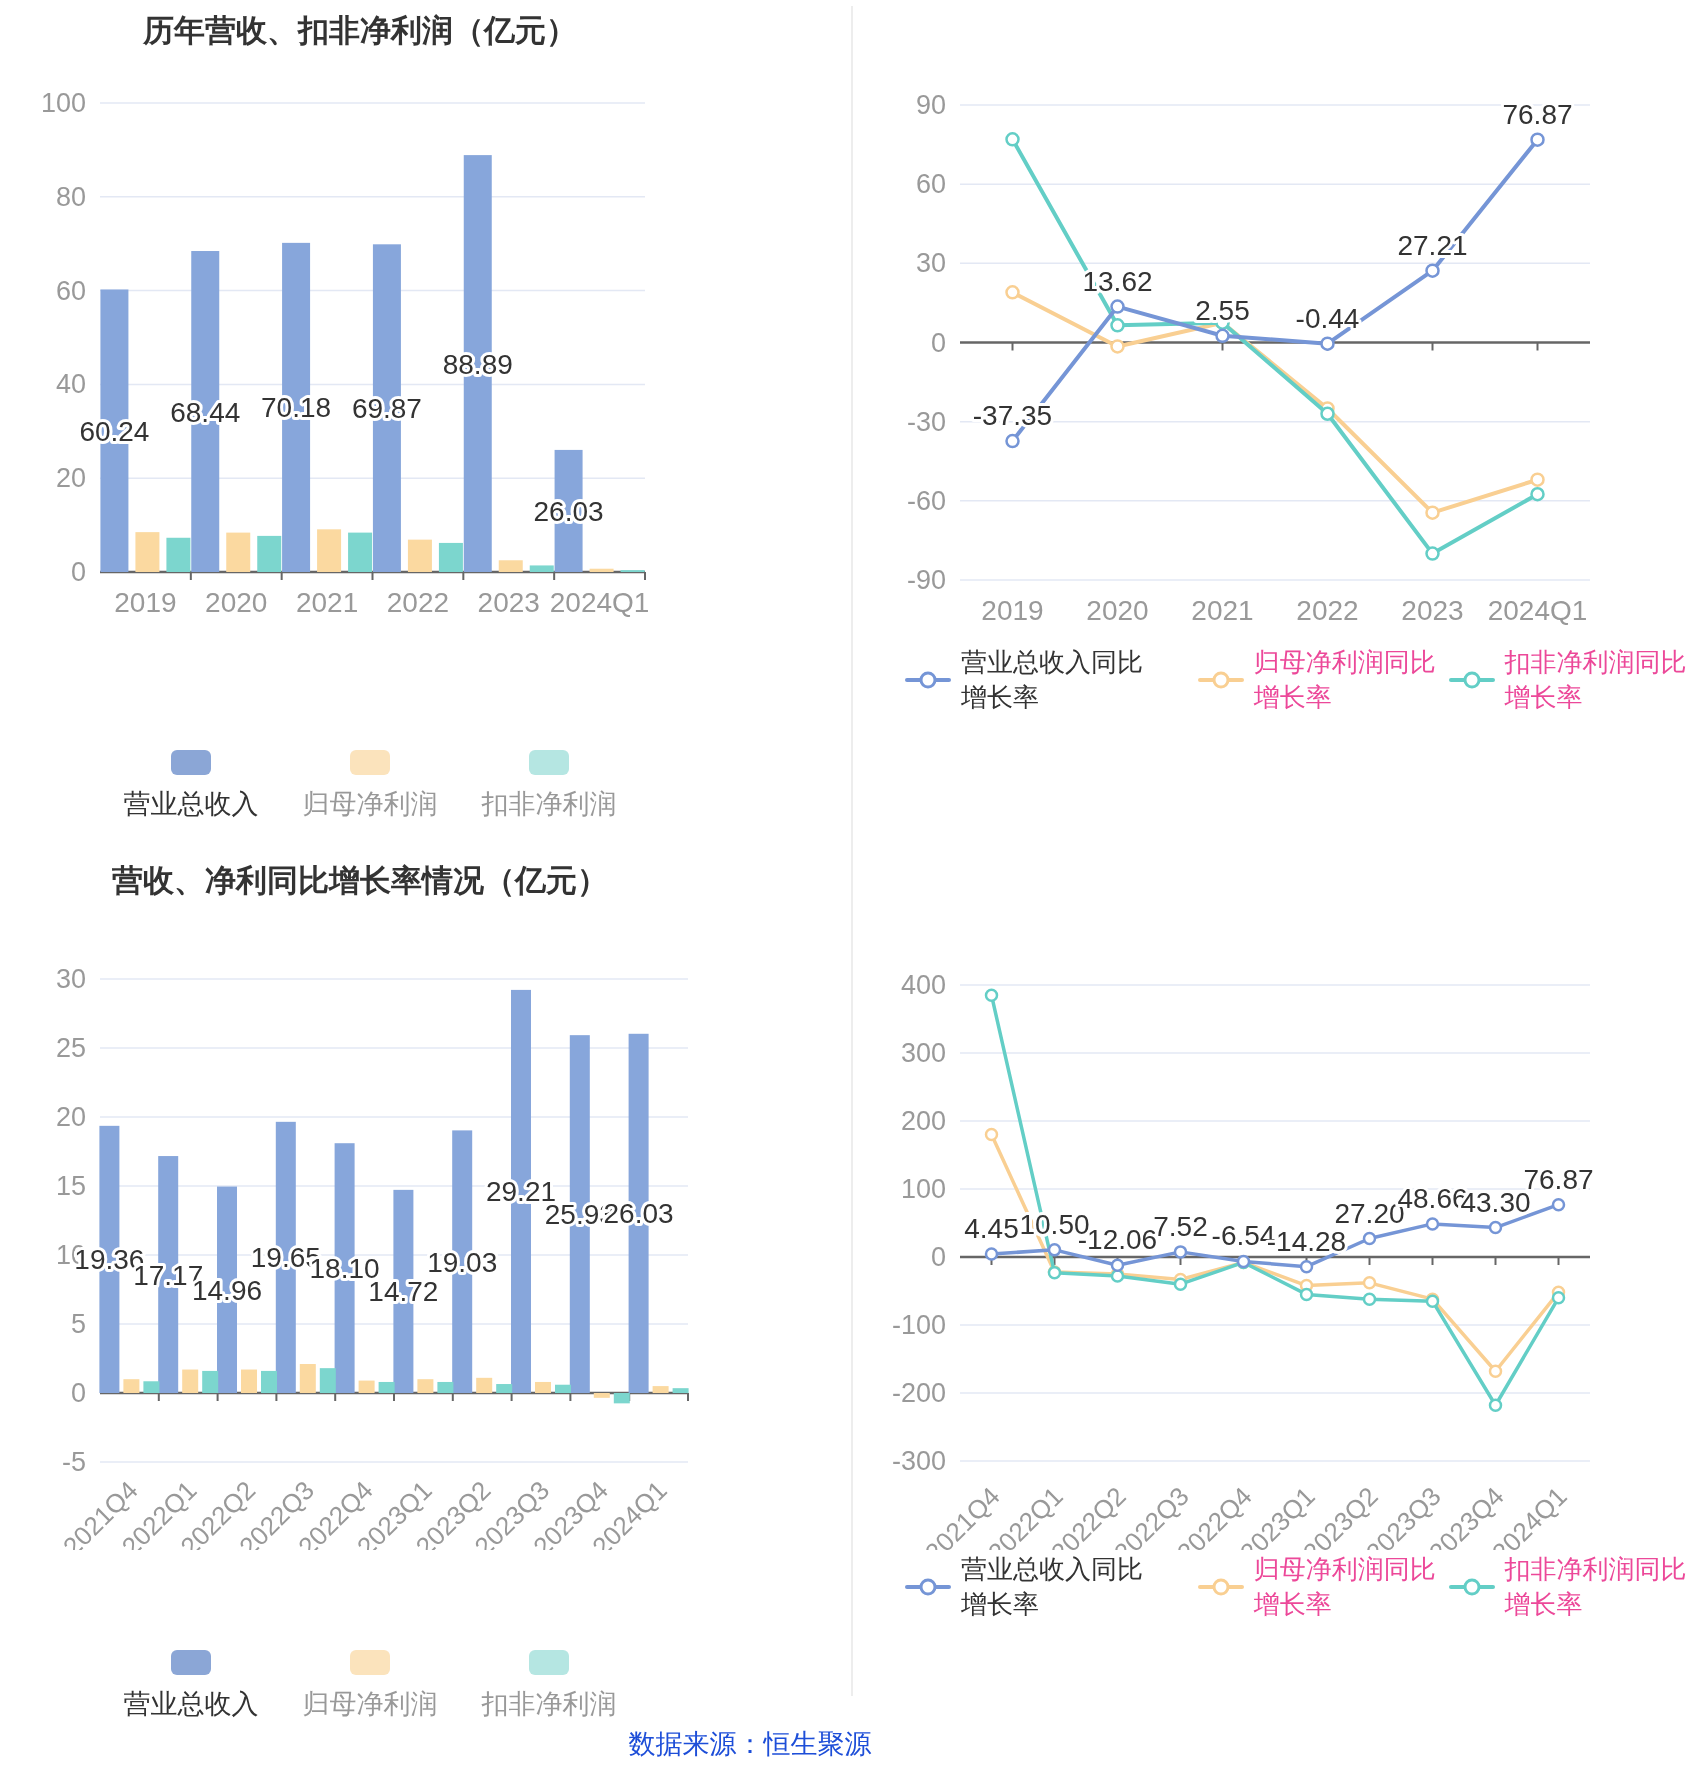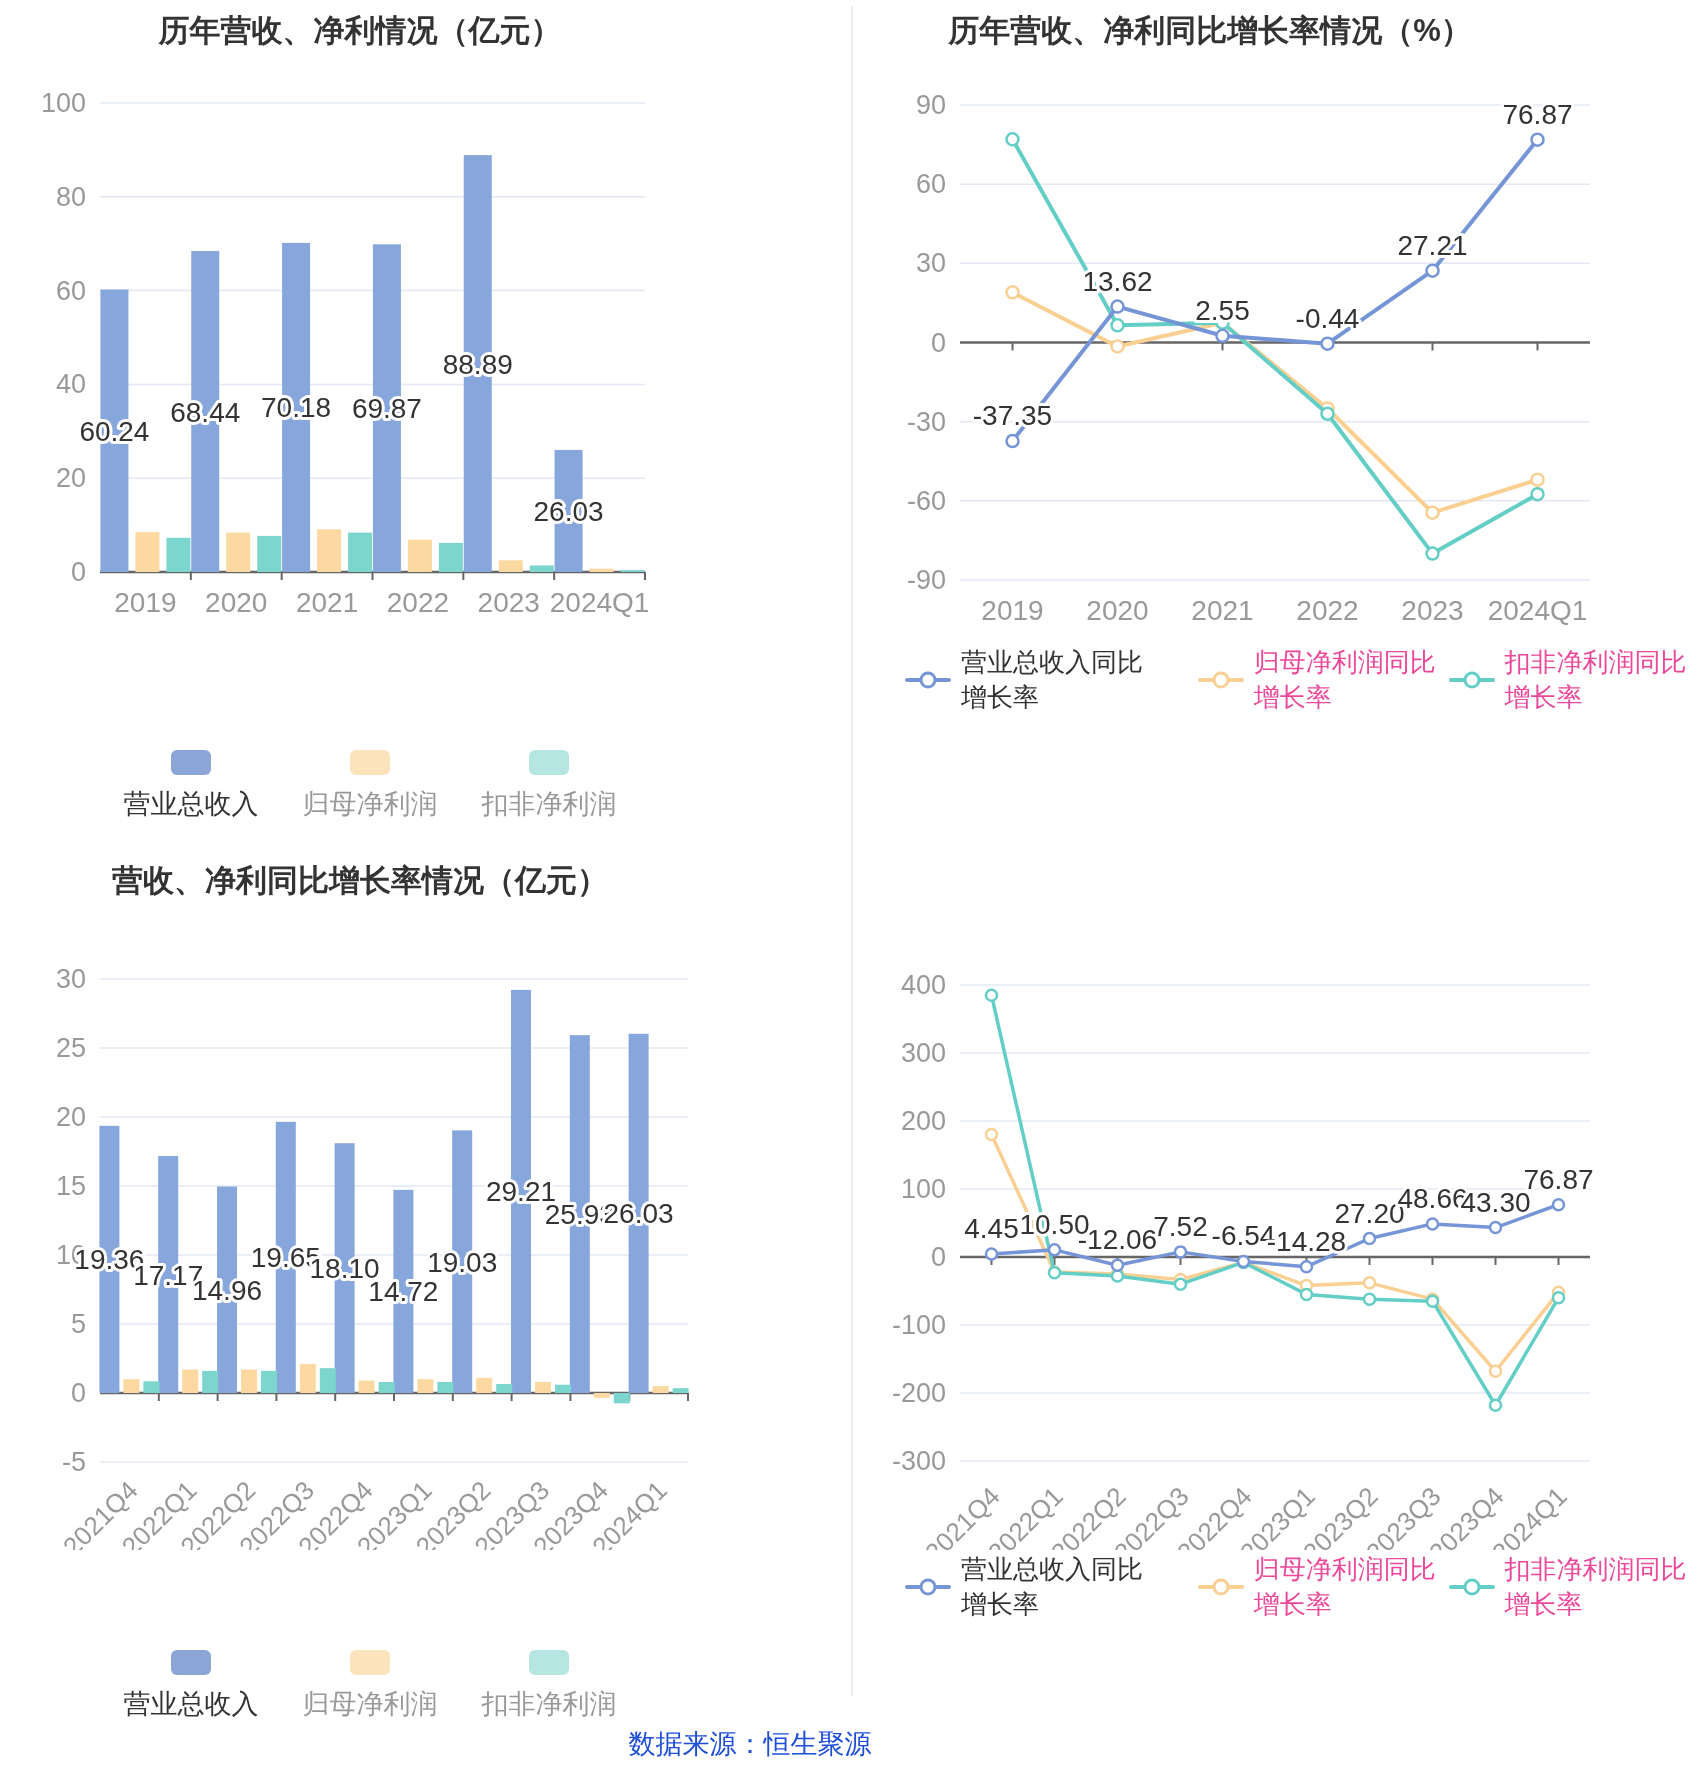--- a/index.html
+++ b/index.html
@@ -46,21 +46,21 @@
     position:absolute;top:1726px;left:0;width:1500px;text-align:center;
     font-size:27px;color:#1d4ed8;
   }
 </style>
 </head>
 <body>
 
 <div class="divider"></div>
 
 <div class="panel" id="p1">
-  <div class="chart-title">历年营收、净利情况（亿元）</div>
+  <div class="chart-title">历年营收、扣非净利润（亿元）</div>
   <svg class="chart-svg" width="850" height="645">
       <line x1="100" x2="645" y1="572" y2="572" stroke="#666666" stroke-width="2.5"></line>
       <text x="86" y="581" text-anchor="end" fill="#999999" font-size="27">0</text>
       <line x1="100" x2="645" y1="478.2" y2="478.2" stroke="#E3E8F4" stroke-width="1.5"></line>
       <text x="86" y="487.2" text-anchor="end" fill="#999999" font-size="27">20</text>
       <line x1="100" x2="645" y1="384.4" y2="384.4" stroke="#E3E8F4" stroke-width="1.5"></line>
       <text x="86" y="393.4" text-anchor="end" fill="#999999" font-size="27">40</text>
       <line x1="100" x2="645" y1="290.6" y2="290.6" stroke="#E3E8F4" stroke-width="1.5"></line>
       <text x="86" y="299.6" text-anchor="end" fill="#999999" font-size="27">60</text>
       <line x1="100" x2="645" y1="196.8" y2="196.8" stroke="#E3E8F4" stroke-width="1.5"></line>
@@ -114,21 +114,20 @@
         <span>归母净利润</span>
       </div>
       <div class="legend-item">
         <span class="sw" style="background: rgb(181, 230, 226);"></span>
         <span>扣非净利润</span>
       </div>
     </div>
 </div>
 
 <div class="panel" id="p2">
-  <div class="chart-title">历年营收、净利同比增长率情况（%）</div>
   <svg class="chart-svg" width="850" height="645">
       <line x1="110" x2="740" y1="580" y2="580" stroke="#E3E8F4" stroke-width="1.5"></line>
       <text x="96" y="589" text-anchor="end" fill="#999999" font-size="27">-90</text>
       <line x1="110" x2="740" y1="500.8333333333333" y2="500.8333333333333" stroke="#E3E8F4" stroke-width="1.5"></line>
       <text x="96" y="509.8333333333333" text-anchor="end" fill="#999999" font-size="27">-60</text>
       <line x1="110" x2="740" y1="421.6666666666667" y2="421.6666666666667" stroke="#E3E8F4" stroke-width="1.5"></line>
       <text x="96" y="430.6666666666667" text-anchor="end" fill="#999999" font-size="27">-30</text>
       <line x1="110" x2="740" y1="342.5" y2="342.5" stroke="#666666" stroke-width="2.5"></line>
       <text x="96" y="351.5" text-anchor="end" fill="#999999" font-size="27">0</text>
       <line x1="110" x2="740" y1="263.33333333333337" y2="263.33333333333337" stroke="#E3E8F4" stroke-width="1.5"></line>

